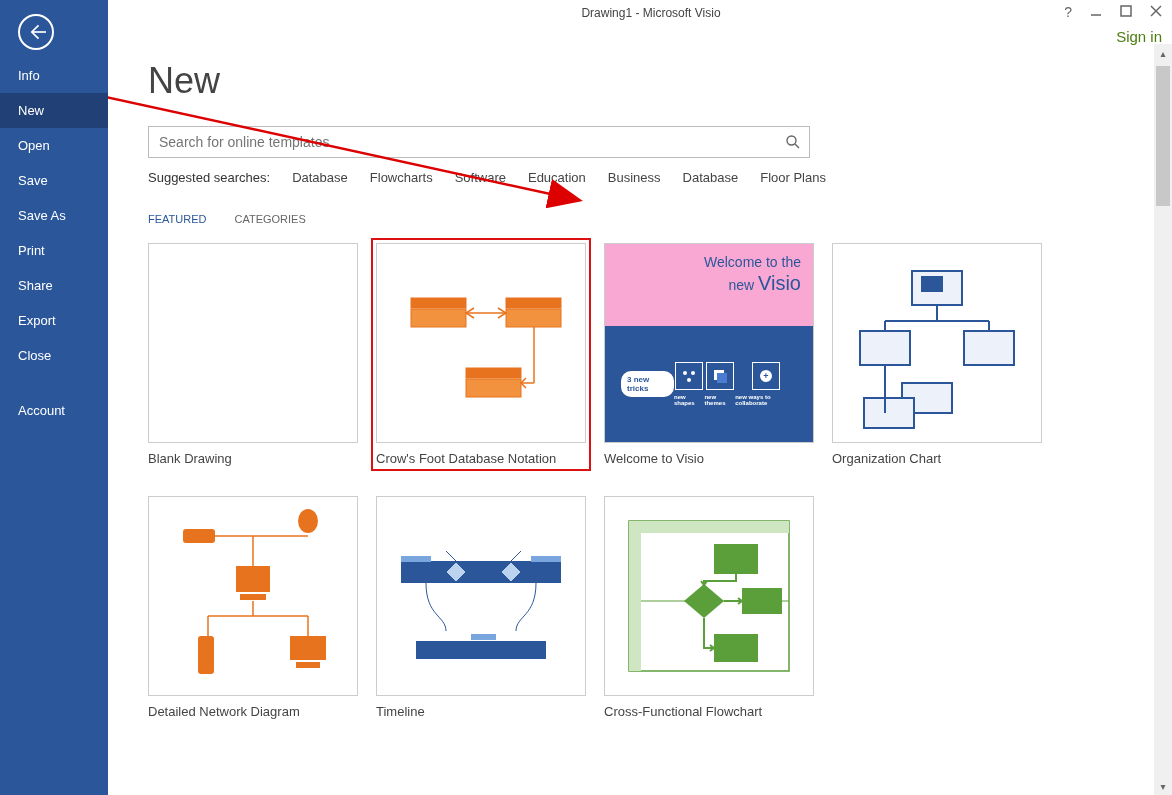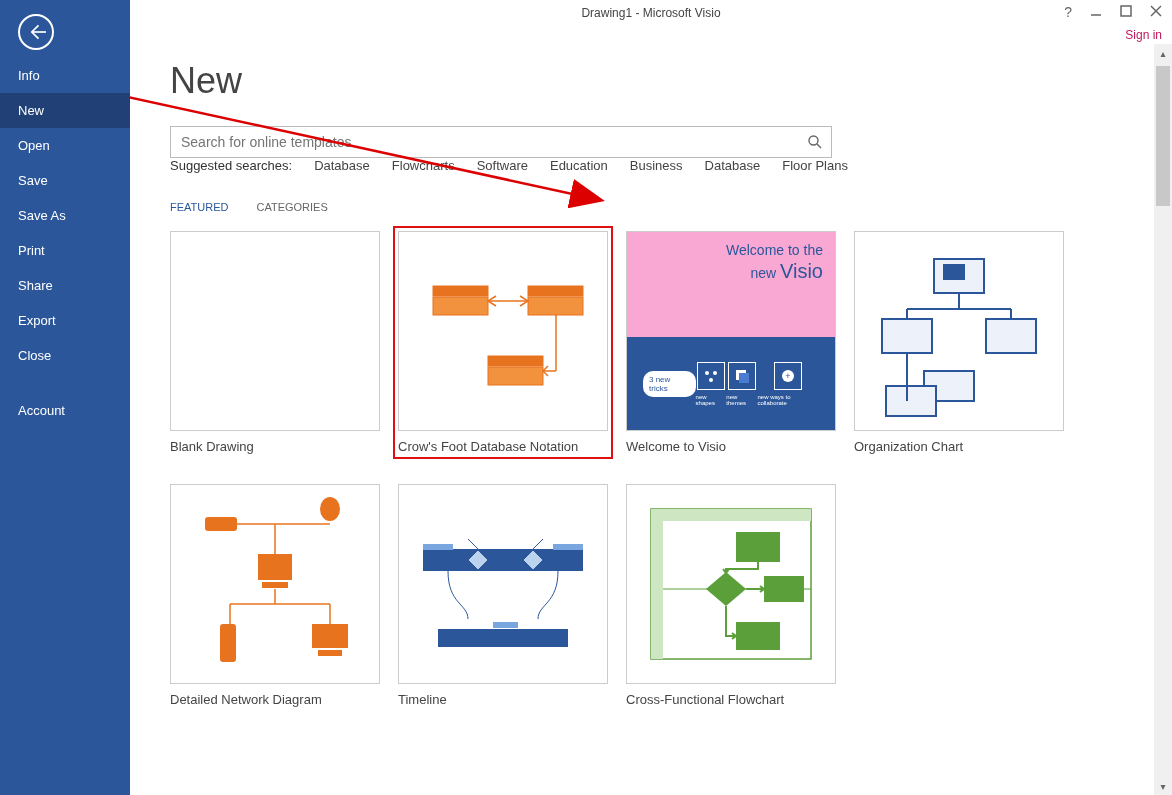--- a/index.html
+++ b/index.html
@@ -1,73 +1,73 @@
 <!DOCTYPE html>
 <html><head>
 <meta charset="utf-8">
 <style>
   * { box-sizing: border-box; margin: 0; padding: 0; font-family: "Segoe UI", Arial, sans-serif; }
   html, body { width: 1172px; height: 795px; overflow: hidden; background: #fff; }
   .app { display: flex; width: 100%; height: 100%; }
   .sidebar {
-    width: 130px; background: #2b579a; color: #fff; display: flex; flex-direction: column;
+    width: 108px; background: #2b579a; color: #fff; display: flex; flex-direction: column;
     flex-shrink: 0;
   }
   .back { margin: 14px 0 8px 18px; width: 36px; height: 36px; border: 2px solid #fff; border-radius: 50%; display:flex; align-items:center; justify-content:center; cursor:pointer;}
   .back svg { stroke: #fff; }
   .side-item {
     padding: 10px 18px; font-size: 13px; color: #fff; cursor: pointer;
   }
   .side-item.selected { background: #214176; }
   .side-gap { height: 20px; }
   .titlebar {
     position: absolute; top: 0; left: 130px; right: 0; height: 26px;
     display: flex; align-items: center; justify-content: center;
     font-size: 12px; color: #444;
   }
   .titlebar .wincontrols {
     position: absolute; right: 6px; top: 4px; display:flex; gap:10px; align-items:center;
     font-size: 14px; color:#666;
   }
   .titlebar .wincontrols span { cursor:pointer; padding:0 4px; }
-  .signin { position:absolute; right:10px; top:28px; font-size:12px; color:#be185d; cursor:pointer;}
+  .signin { position:absolute; right:10px; top:28px; font-size:15px; color:#4d7c0f; cursor:pointer;}
   .main {
     flex:1; padding: 40px 10px 0 40px; position:relative; overflow:hidden;
   }
   .page-title { font-size: 36px; font-weight: 300; color:#444; margin: 20px 0 24px 0; }
   .search-wrap {
     display:flex; align-items:center; width: 662px; border:1px solid #bbb; height:32px;
     padding:0 6px 0 10px;
   }
   .search-wrap input {
     flex:1; border:none; outline:none; font-size:14px; color:#666;
   }
   .search-wrap .search-btn { width:20px; height:20px; display:flex; align-items:center; justify-content:center; cursor:pointer;}
-  .suggested { font-size:13px; color:#444; display:flex; gap:22px; align-items:center; flex-wrap:wrap;}
+  .suggested { margin-top:12px; font-size:13px; color:#444; display:flex; gap:22px; align-items:center; flex-wrap:wrap;}
   .suggested .lbl { color:#333; }
   .suggested a { color:#444; text-decoration:none; cursor:pointer;}
   .tabs { margin-top:28px; display:flex; gap:28px; font-size:11px; }
   .tabs .tab { color:#666; cursor:pointer;}
   .tabs .tab.active { color:#2b579a; }
   .grid {
     margin-top:18px; display:grid; grid-template-columns: repeat(4, 210px);
     gap: 30px 18px;
   }
   .card { display:flex; flex-direction:column; cursor:pointer;}
   .thumb {
     width:210px; height:200px; border:1px solid #ccc; background:#fff;
     display:flex; align-items:center; justify-content:center; position:relative; overflow:hidden;
   }
   .card.highlight { outline:2px solid #d11; outline-offset:3px; }
   .card-label { margin-top:8px; font-size:13px; color:#444;}
   .welcome-thumb { background:#f9a8d4; }
   .welcome-top { position:absolute; top:10px; right:12px; text-align:right; font-size:14px; color:#2b579a; line-height:1.2;}
   .welcome-bottom {
-    position:absolute; bottom:0; left:0; right:0; height:93px; background:#2b579a;
-    display:flex; align-items:center; justify-content:space-around; padding:0 16px;
+    position:absolute; bottom:0; left:0; right:0; height:116px; background:#2b579a;
+    display:flex; align-items:center; justify-content:space-around; padding:0 16px;font-weight:bold;
   }
   .wbadge { background:#fff; color:#2b579a; font-size:8px; border-radius:10px; padding:4px 6px;}
   .wicon { width:28px; height:28px; border:1px solid #fff; display:flex; align-items:center; justify-content:center;}
   .wbox { display:flex; flex-direction:column; align-items:center; gap:4px; color:#fff; font-size:6px;}
   .scrollbar {
     position:absolute; right:0; top:44px; bottom:0; width:18px; background:#f0f0f0;
     display:flex; flex-direction:column; align-items:center;
   }
   .scrollbar .arrow { height:18px; width:18px; display:flex; align-items:center; justify-content:center; font-size:10px; color:#666; cursor:pointer;}
   .scrollbar .thumb-sb { width:14px; background:#c8c8c8; margin-top:4px; height:140px; cursor:pointer;}

